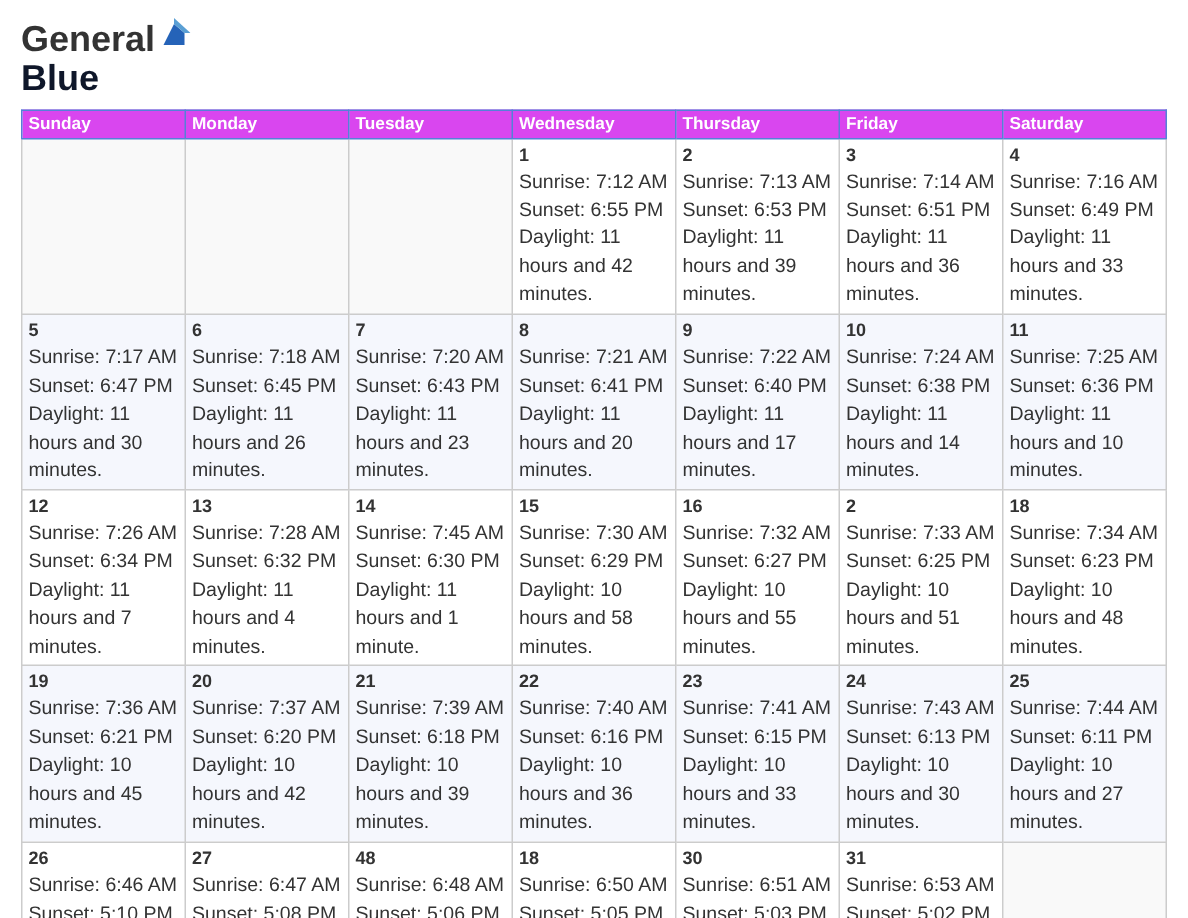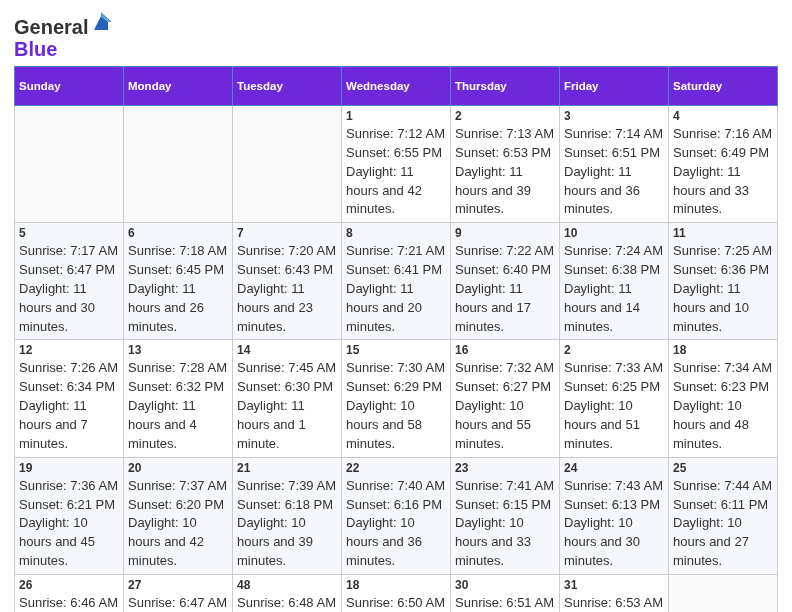--- a/index.html
+++ b/index.html
@@ -22,26 +22,26 @@
       align-items: flex-start;
       justify-content: space-between;
       margin-bottom: 6px;
     }
     .logo {
       display: flex;
       align-items: center;
       margin-top: 4px;
     }
     .logo-text {
-      font-size: 20px;
+      font-size: 24px;
       font-weight: bold;
       line-height: 1.1;
     }
     .logo-general { color: #333; }
-    .logo-blue { color: #6d28d9; }
+    .logo-blue { color: #0f172a; }
     .logo-icon {
       width: 22px;
       height: 22px;
       margin-left: 2px;
       margin-top: -2px;
     }
     .title-block {
       text-align: right;
     }
     .month-title {
@@ -55,25 +55,25 @@
       color: #555;
       margin-top: 2px;
     }
     .calendar {
       flex: 1;
       border-collapse: collapse;
       width: 100%;
       table-layout: fixed;
     }
     .calendar th {
-      background: #6d28d9;
+      background: #d946ef;
       color: #fff;
       font-size: 11.5px;
       font-weight: bold;
-      padding: 13px 4px;
+      padding: 3px 4px;
       text-align: left;
       border: 1px solid #5580d8;
     }
     .calendar td {
       vertical-align: top;
       border: 1px solid #ccc;
       padding: 3px 4px;
       font-size: 9.5px;
       color: #333;
       background: #fff;

